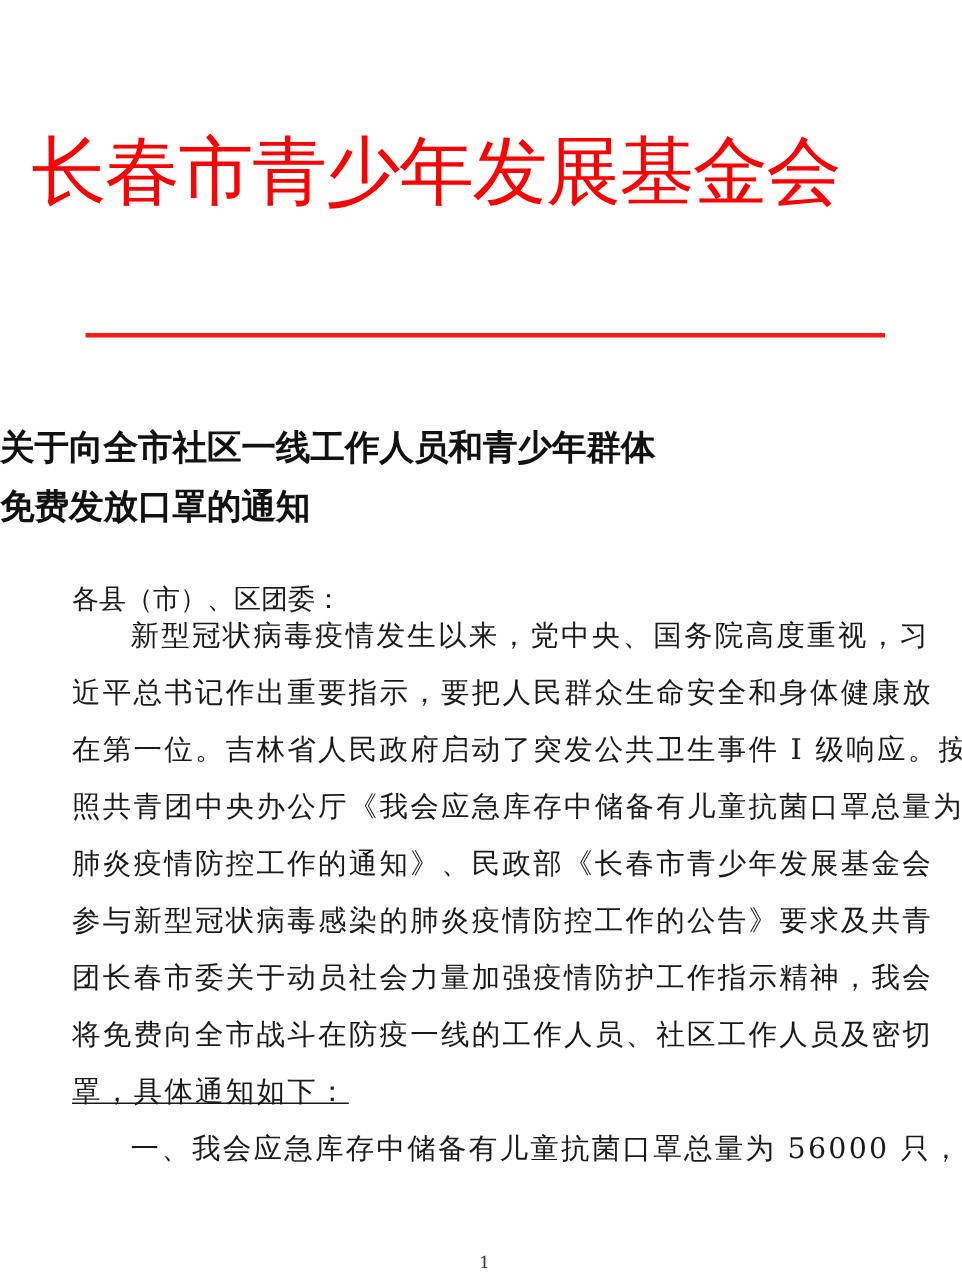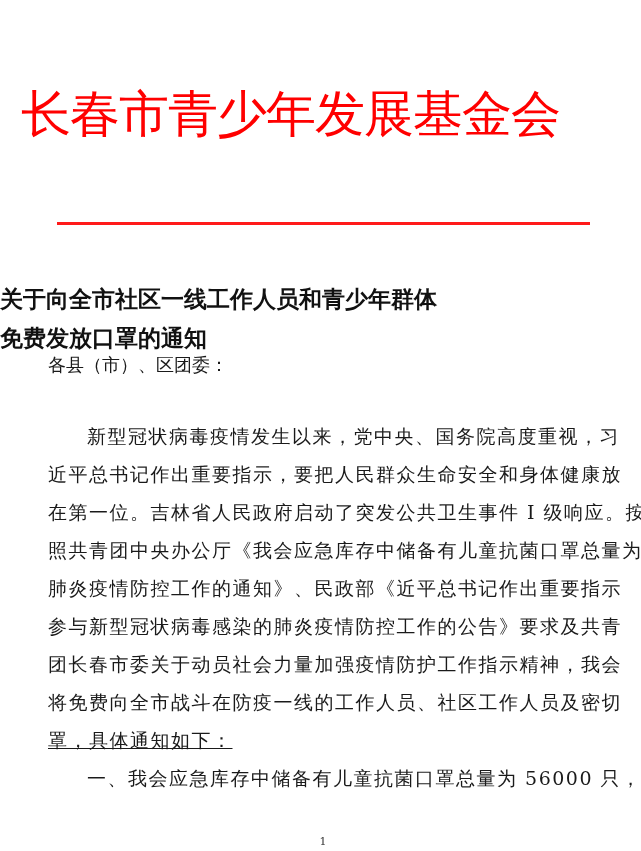--- a/index.html
+++ b/index.html
@@ -53,30 +53,30 @@
     font-family: "DejaVu Sans", "Liberation Sans", sans-serif;
     font-weight: bold;
     font-size: 23px;
     line-height: 39px;
     color: #111;
   }
   .doc-title div { white-space: nowrap; }
   .salutation {
     position: absolute;
     left: 48px;
-    top: 353px;
+    top: 388px;
     font-size: 18px;
     line-height: 24px;
     color: #1a1a1a;
     white-space: nowrap;
   }
   .body-text {
     position: absolute;
     left: 48px;
-    top: 422px;
+    top: 410px;
     width: 550px;
   }
   .line {
     height: 38px;
     font-size: 19px;
     line-height: 28px;
     white-space: nowrap;
     text-align: justify;
     text-align-last: justify;
     letter-spacing: 1.5px;
@@ -107,21 +107,21 @@
     <div>免费发放口罩的通知</div>
   </div>
 
   <div class="salutation">各县（市）、区团委：</div>
 
   <div class="body-text">
     <div class="line indent">新型冠状病毒疫情发生以来，党中央、国务院高度重视，习</div>
     <div class="line">近平总书记作出重要指示，要把人民群众生命安全和身体健康放</div>
     <div class="line">在第一位。吉林省人民政府启动了突发公共卫生事件 I 级响应。按</div>
     <div class="line">照共青团中央办公厅《我会应急库存中储备有儿童抗菌口罩总量为</div>
-    <div class="line">肺炎疫情防控工作的通知》、民政部《近平总书记作出重要指示</div>
+    <div class="line">肺炎疫情防控工作的通知》、民政部《长春市青少年发展基金会</div>
     <div class="line">参与新型冠状病毒感染的肺炎疫情防控工作的公告》要求及共青</div>
     <div class="line">团长春市委关于动员社会力量加强疫情防护工作指示精神，我会</div>
     <div class="line">将免费向全市战斗在防疫一线的工作人员、社区工作人员及密切</div>
     <div class="line last">罩，具体通知如下：</div>
     <div class="line indent">一、我会应急库存中储备有儿童抗菌口罩总量为 56000 只，</div>
   </div>
 
   <div class="page-number">1</div>
 
 </div>

